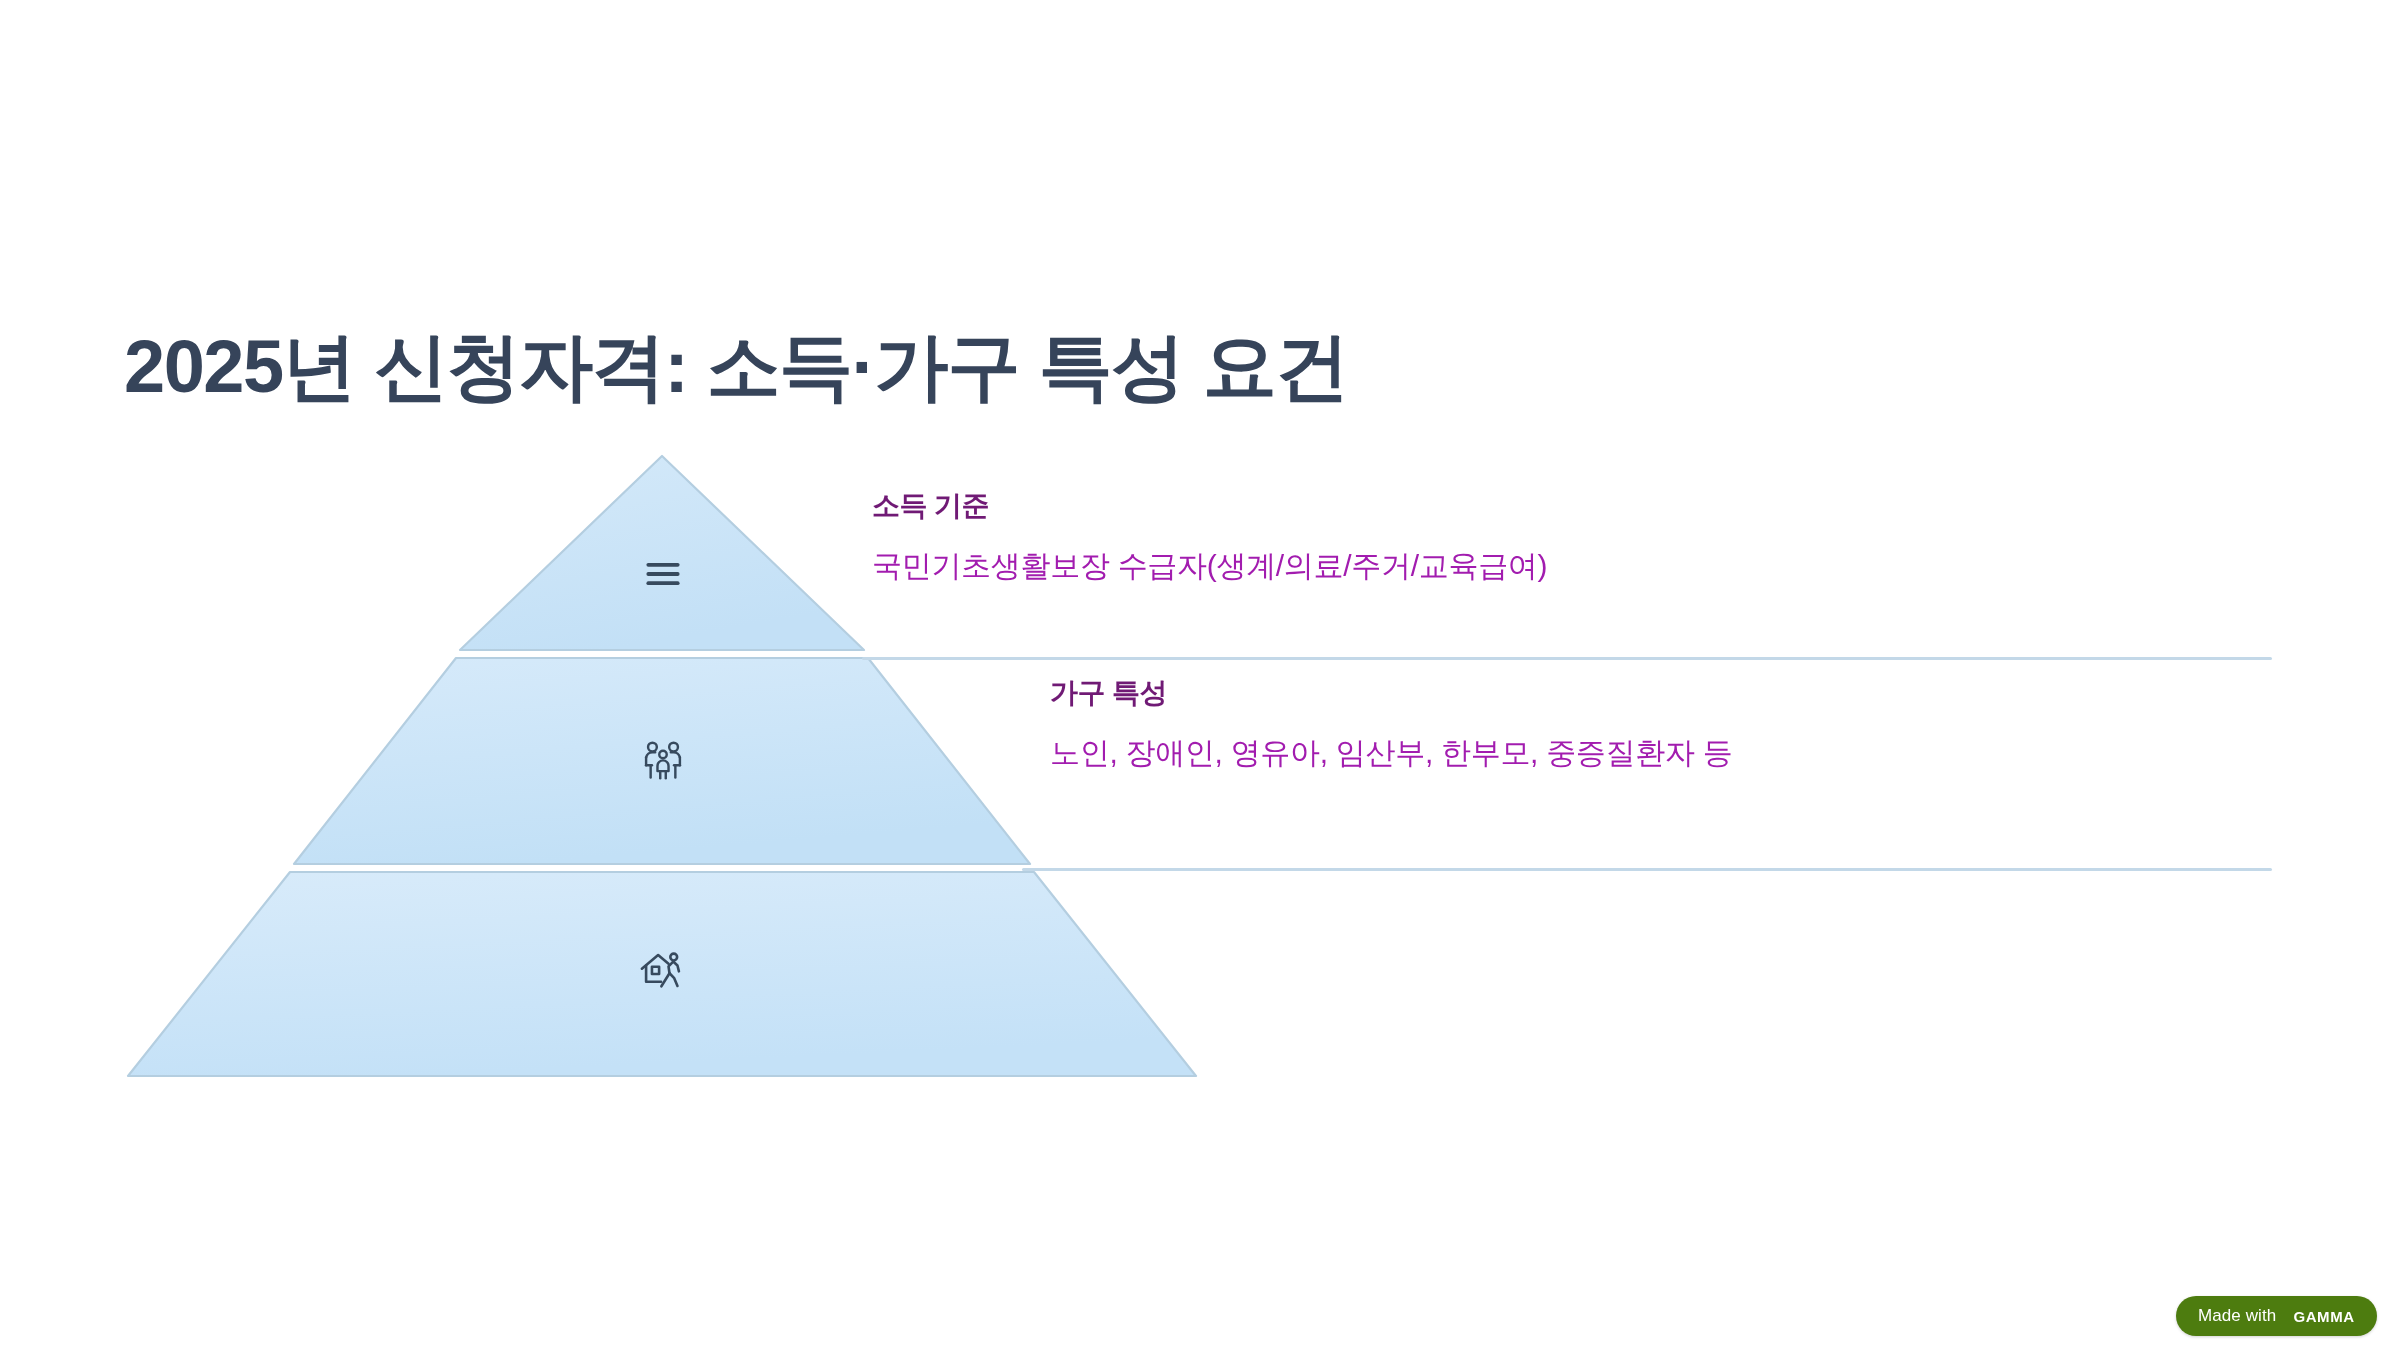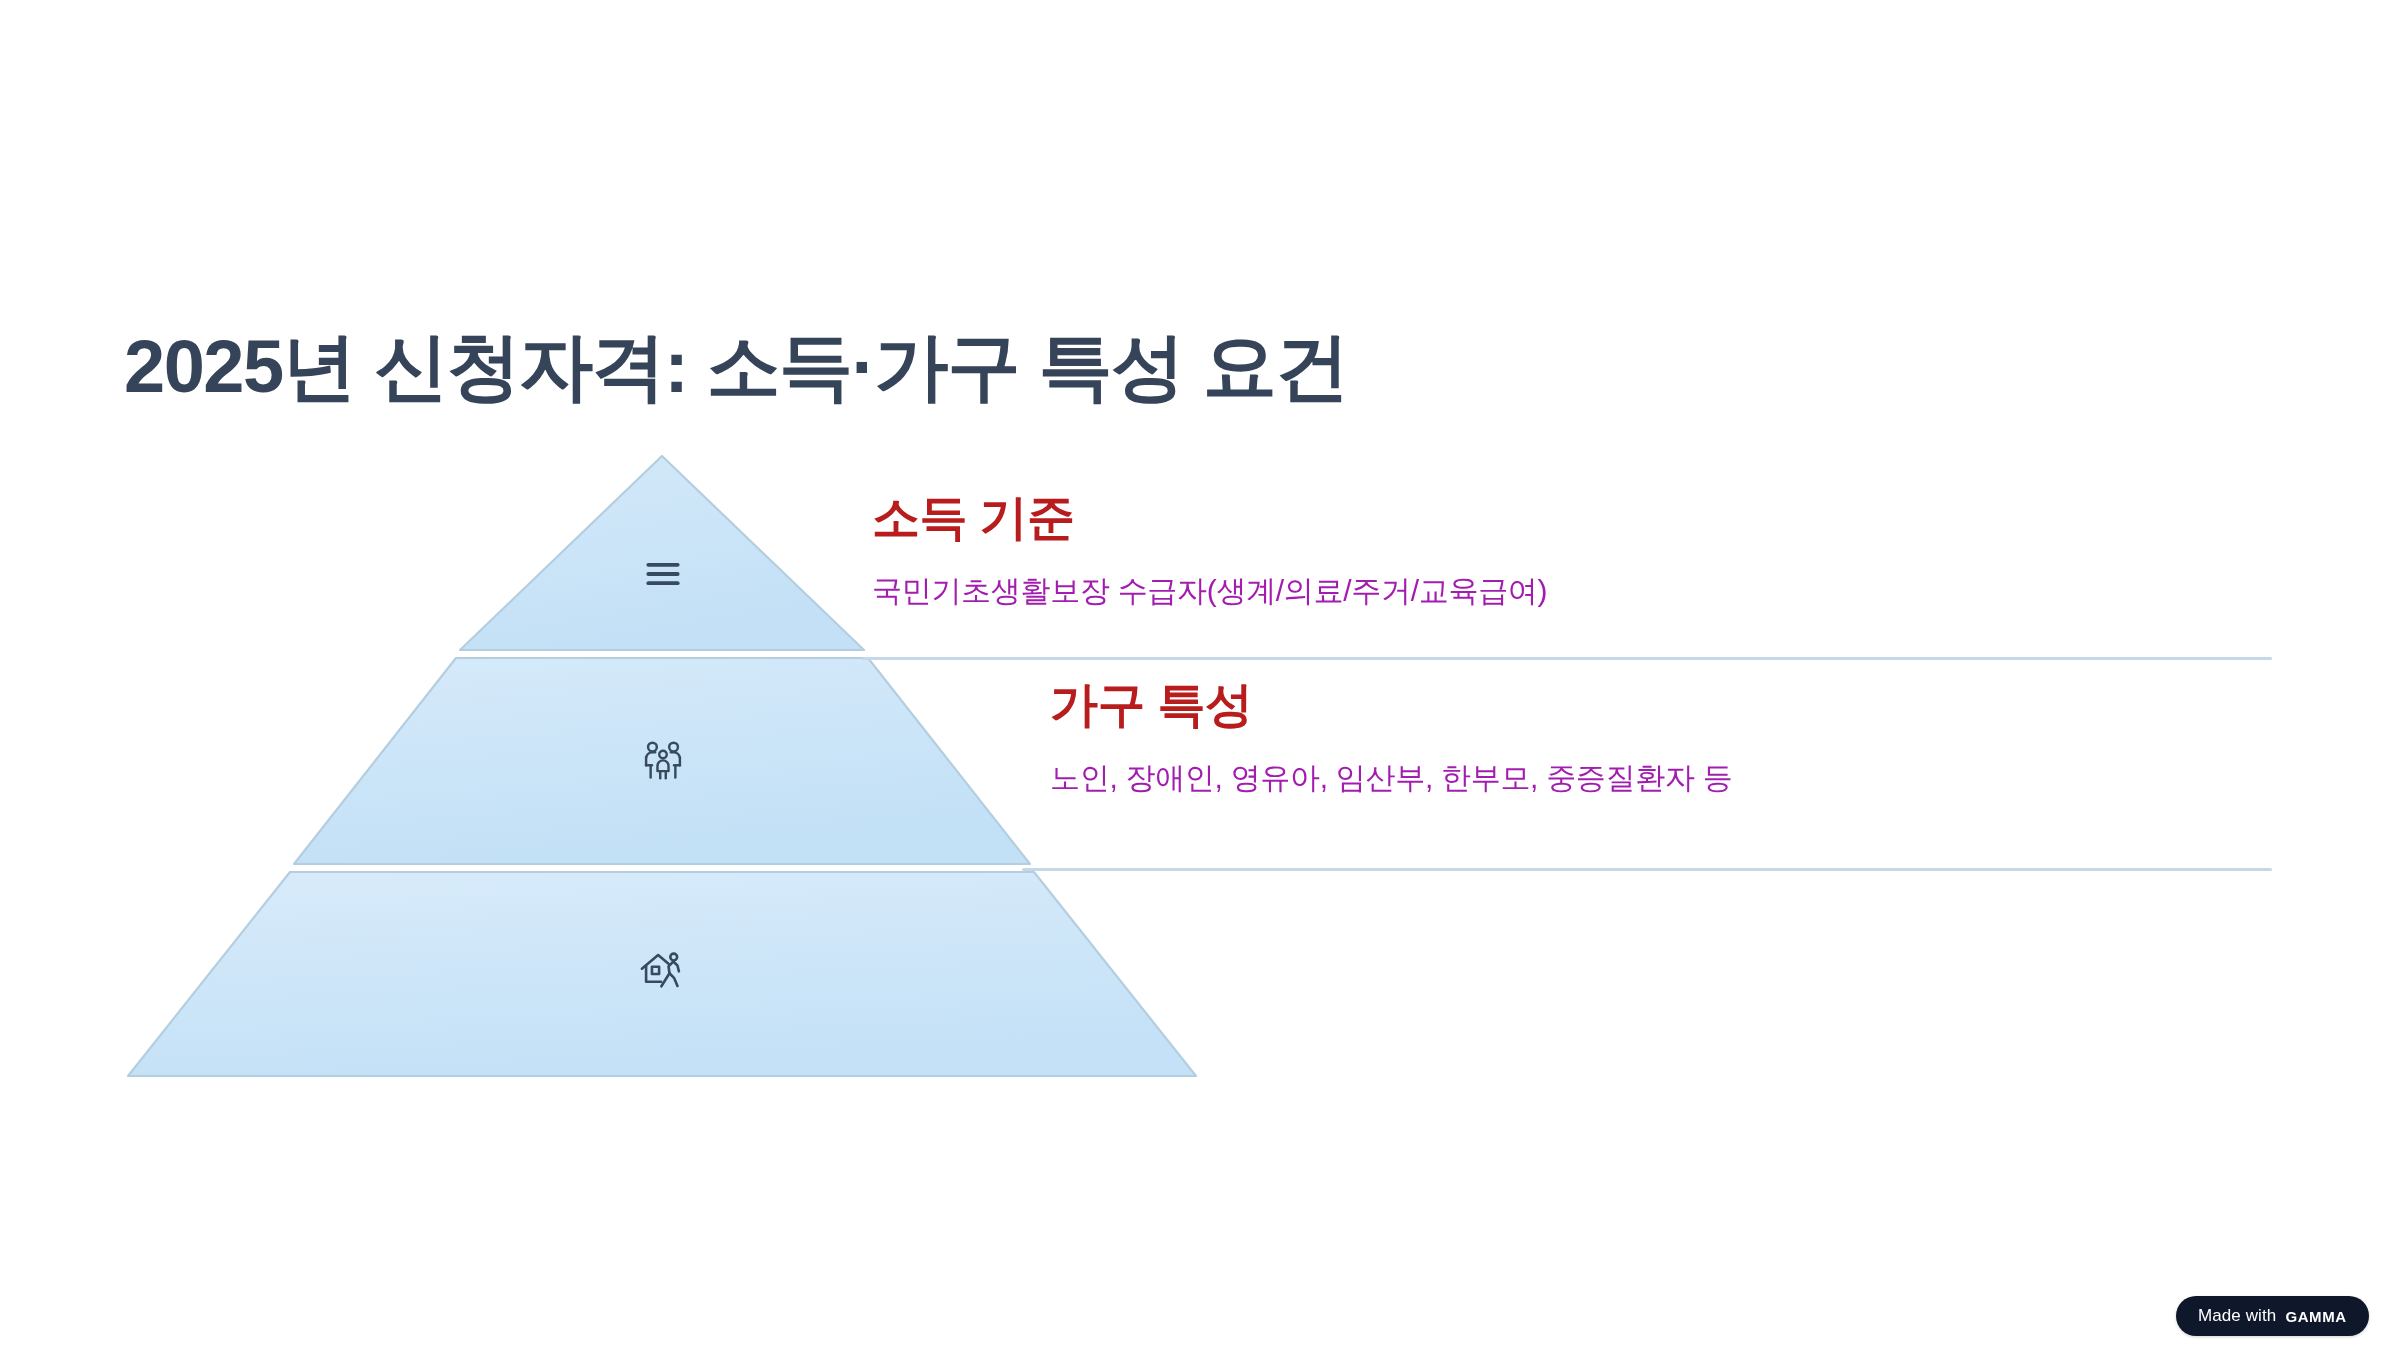--- a/index.html
+++ b/index.html
@@ -73,23 +73,23 @@
     border-radius: 2px;
   }
   #divider-1 { left: 862px;  top: 657px;  width: 1410px; }
   #divider-2 { left: 1022px; top: 868px;  width: 1250px; }
 
   
   .tier-text {
     position: absolute;
   }
   .tier-heading {
-    font-size: 48px;
+    font-size: 28px;
     font-weight: 800;
-    color: #b91c1c;
+    color: #701a75;
     letter-spacing: -0.6px;
     line-height: 1.25;
     margin: 0 0 22px 0;
     white-space: nowrap;
   }
   .tier-desc {
     font-size: 30px;
     font-weight: 400;
     color: #a21caf;
     letter-spacing: -0.3px;
@@ -103,22 +103,22 @@
 
   
   #gamma-badge {
     position: absolute;
     left: 2176px;
     top: 1296px;
     height: 40px;
     padding: 0 22px;
     display: flex;
     align-items: center;
-    gap: 9px;
-    background: #0f172a;
+    gap: 17px;
+    background: #4d7c0f;
     border-radius: 20px;
     box-shadow: 0 1px 3px rgba(0,0,0,0.18);
   }
   #gamma-badge-prefix {
     color: #ffffff;
     font-size: 17px;
     font-weight: 400;
     letter-spacing: 0.1px;
   }
   #gamma-badge-wordmark {

